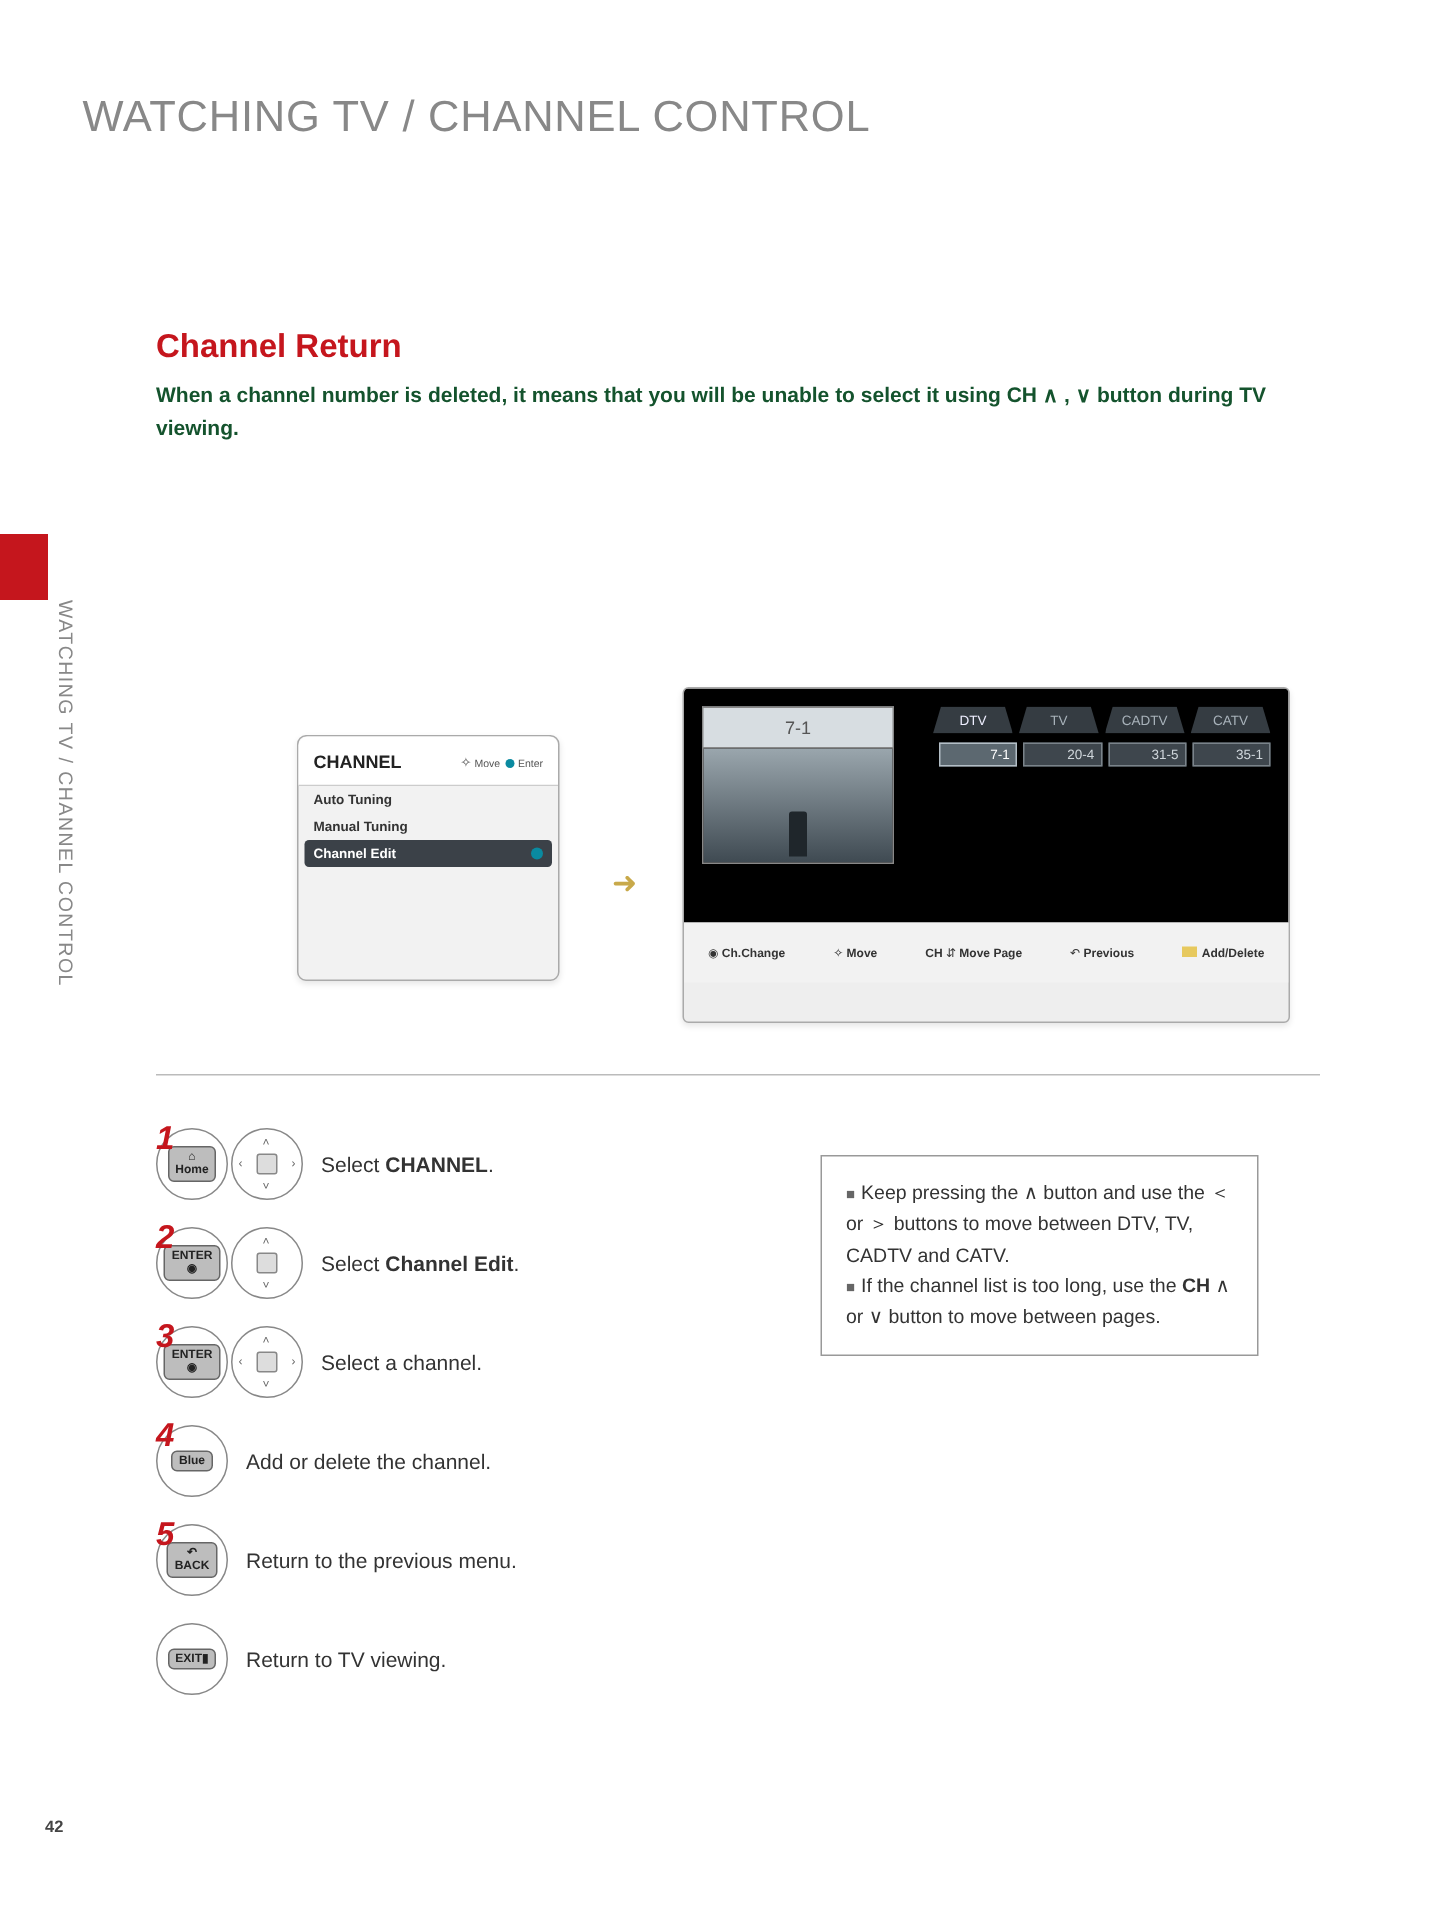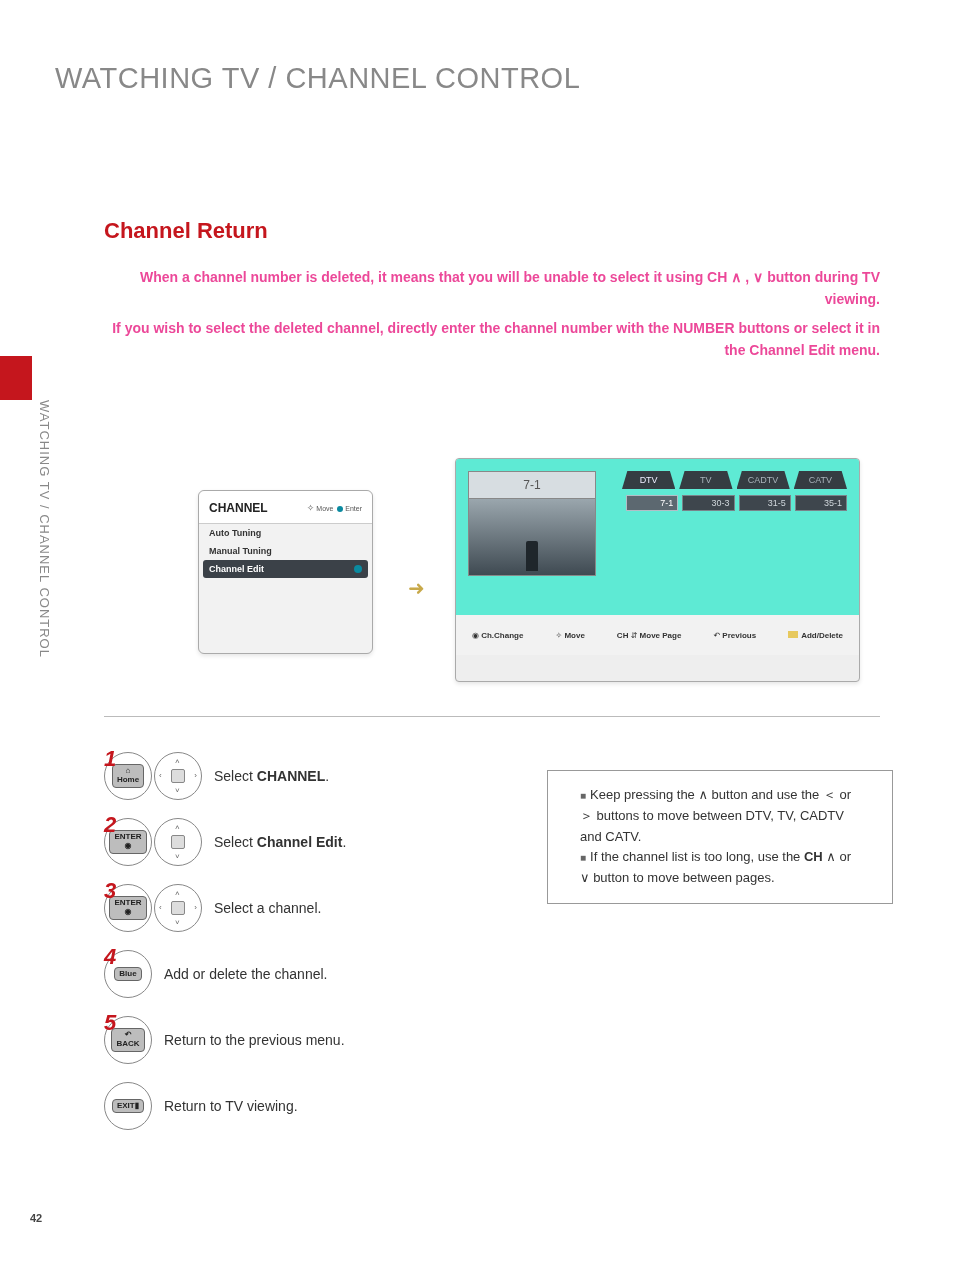--- a/index.html
+++ b/index.html
@@ -45,28 +45,27 @@
   .section-heading {
     position: absolute;
     top: 218px;
     left: 104px;
     font-size: 22px;
     font-weight: bold;
     color: #c5161d;
   }
   .intro {
     position: absolute;
-    top: 266px;
+    top: 252px;
     left: 104px;
     width: 776px;
     font-size: 14px;
     font-weight: 600;
-    color: #ec4899;
+    color: #14532d;
     line-height: 1.6;
-    text-align: right;
   }
 
   
   .osd-channel-menu {
     position: absolute;
     top: 490px;
     left: 198px;
     width: 175px;
     height: 164px;
     border: 1px solid #aaa;
@@ -121,21 +120,21 @@
     left: 455px;
     width: 405px;
     height: 224px;
     background: #eee;
     border: 1px solid #aaa;
     border-radius: 4px;
     box-shadow: 0 2px 4px rgba(0,0,0,0.1);
     overflow: hidden;
   }
   .osd-edit-top {
-    background: #5eead4;
+    background: #000000;
     height: 156px;
     padding: 12px;
     display: flex;
     gap: 30px;
   }
   .preview-box {
     width: 128px;
   }
   .preview-chnum {
     background: #d7dde1;
@@ -290,23 +289,23 @@
     color: #333;
     text-align: right;
   }
   .step-text b { font-weight: bold; }
 
   
   .tips-box {
     position: absolute;
     top: 770px;
     left: 547px;
-    width: 346px;
+    width: 292px;
     border: 1px solid #999;
-    padding: 14px 32px;
+    padding: 14px 16px;
     font-size: 13px;
     color: #333;
     line-height: 1.6;
   }
   .tips-box .bullet { color: #666; font-size: 10px; margin-right: 4px;}
 
   .page-num {
     position: absolute;
     bottom: 48px;
     left: 30px;
@@ -324,21 +323,20 @@
 <div class="page-title">WATCHING TV / CHANNEL CONTROL</div>
 
 <div class="red-tab"></div>
 <div class="sidebar-text">WATCHING TV / CHANNEL CONTROL</div>
 
 <div class="section-heading">Channel Return</div>
 
 <div class="intro">
   <div>When a channel number is deleted, it means that you will be unable to select it using CH ∧ , ∨ button during TV viewing.</div>
   <div style="height:6px"></div>
-  <div>If you wish to select the deleted channel, directly enter the channel number with the NUMBER buttons or select it in the Channel Edit menu.</div>
 </div>
 
 <div class="osd-channel-menu">
   <div class="hdr">
     <span class="hdr-title">CHANNEL</span>
     <span class="hdr-meta">
       <span class="tiny-cross">✧</span> <span>Move</span>
       &nbsp;<span class="tiny-dot"></span> <span>Enter</span>
     </span>
   </div>
@@ -360,21 +358,21 @@
     </div>
     <div style="flex:1">
       <div class="tabs-row">
         <div class="tab active">DTV</div>
         <div class="tab">TV</div>
         <div class="tab">CADTV</div>
         <div class="tab">CATV</div>
       </div>
       <div class="ch-row">
         <div class="ch-cell active">7-1</div>
-        <div class="ch-cell">30-3</div>
+        <div class="ch-cell">20-4</div>
         <div class="ch-cell">31-5</div>
         <div class="ch-cell">35-1</div>
       </div>
     </div>
   </div>
   <div class="osd-footer">
     <span>◉ <b>Ch.Change</b></span>
     <span>✧ <b>Move</b></span>
     <span><b>CH</b> ⇵ <b>Move Page</b></span>
     <span>↶ <b>Previous</b></span>

